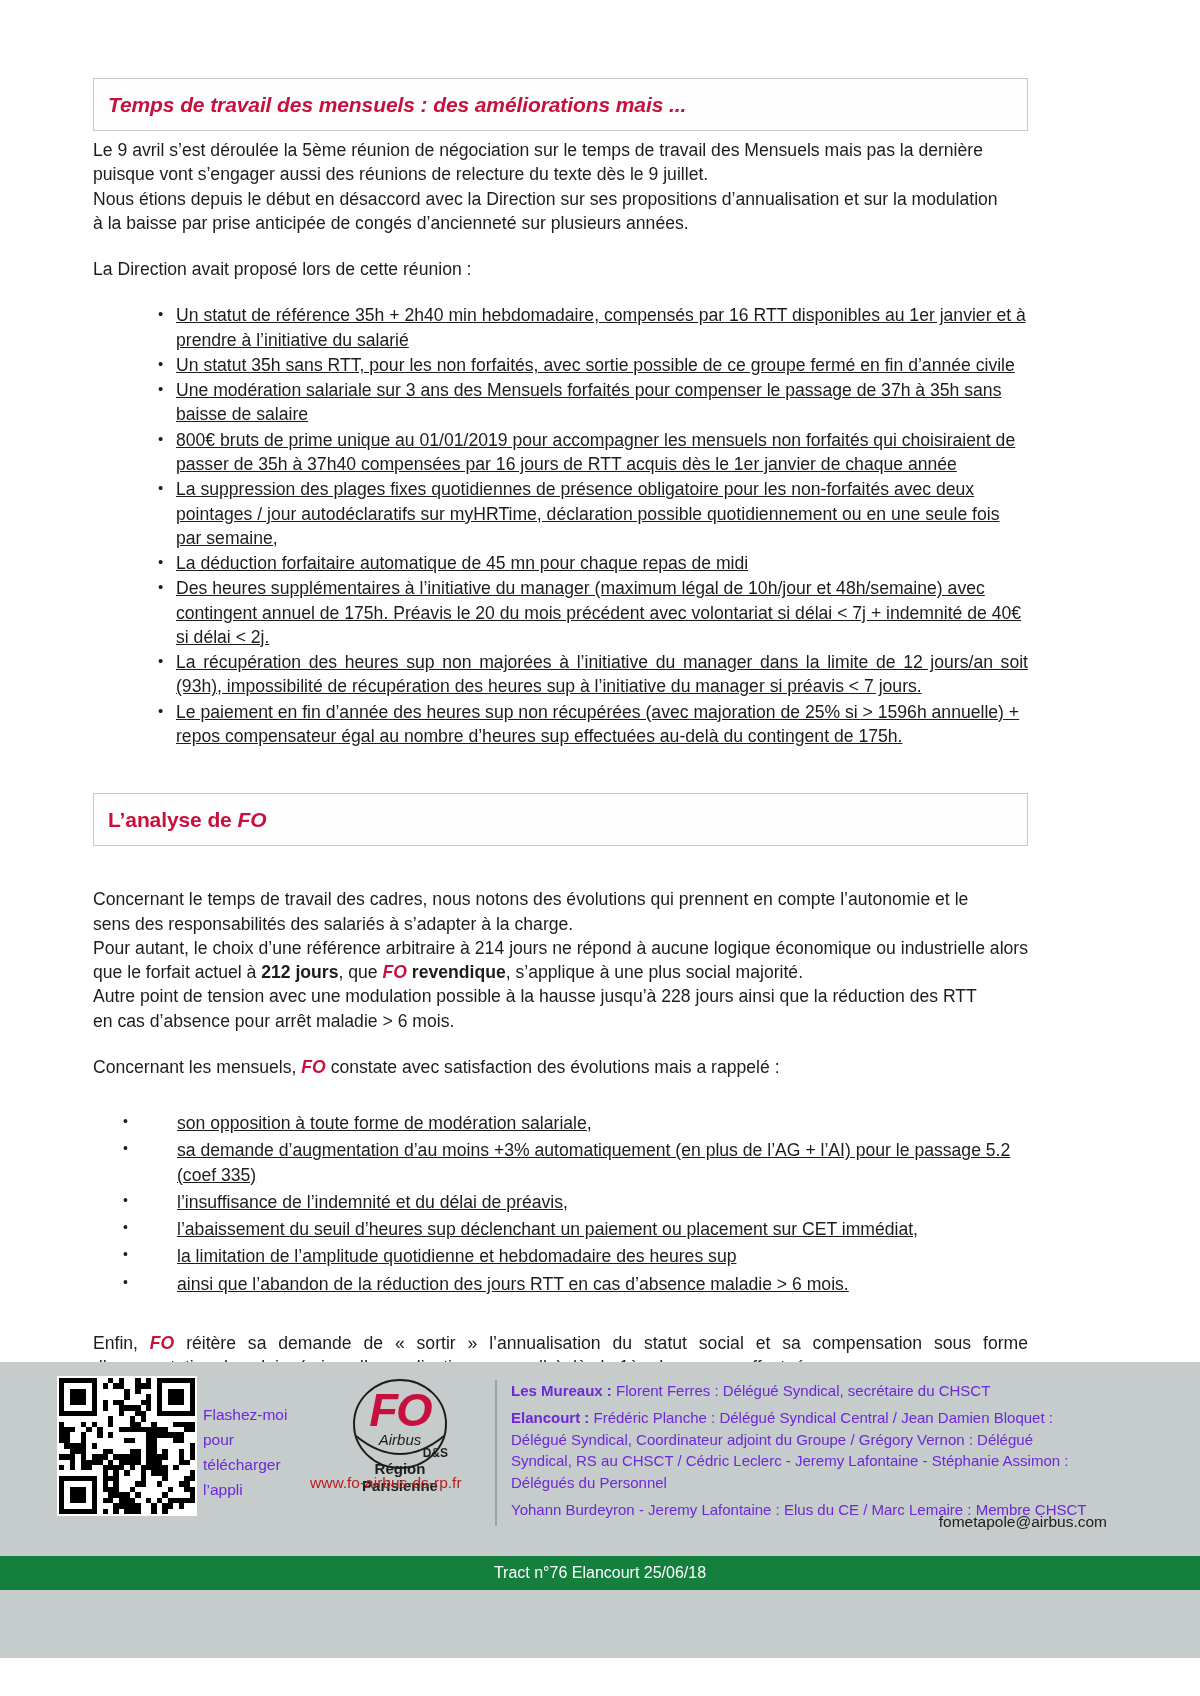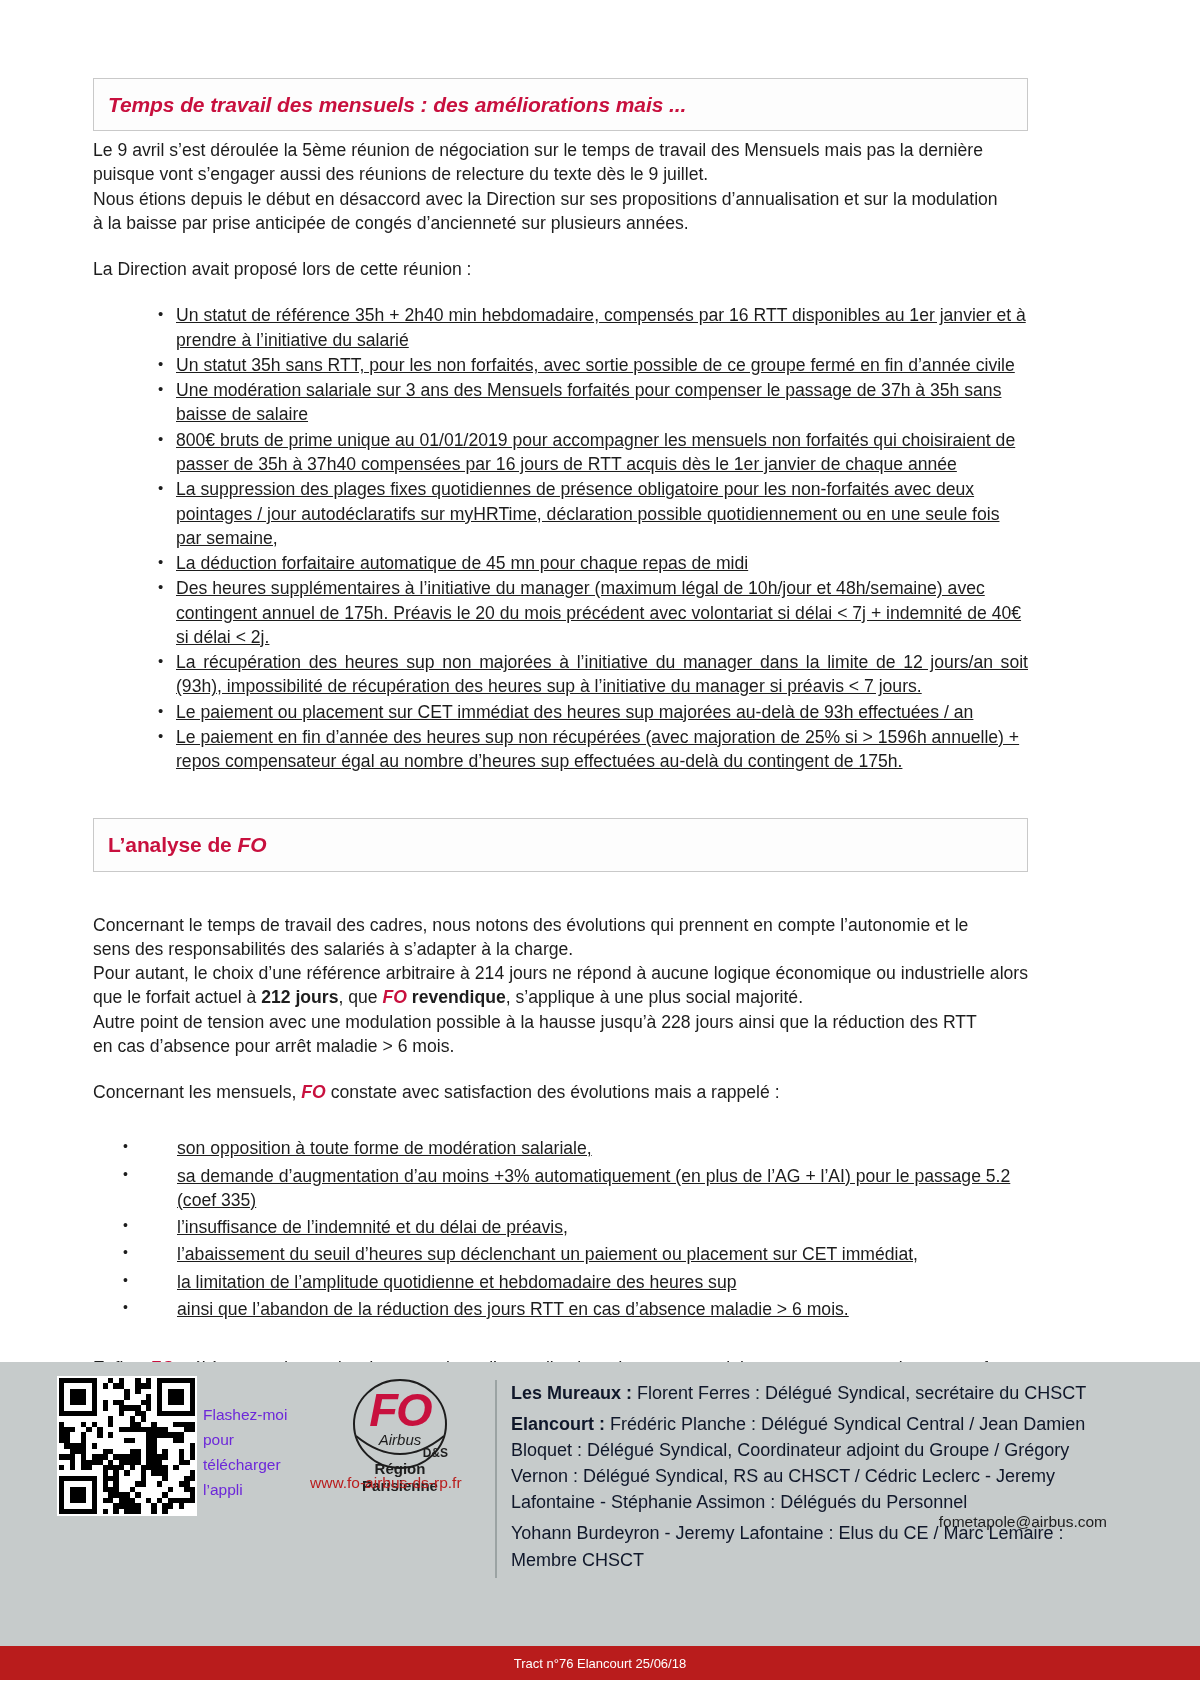--- a/index.html
+++ b/index.html
@@ -229,43 +229,43 @@
     position: absolute;
     left: 495px;
     top: 18px;
     width: 600px;
     border-left: 2px solid #9ba3a3;
     padding-left: 14px;
     box-sizing: border-box;
   }
   .contacts p {
     margin: 0 0 5px 0;
-    font-size: 18px;
+    font-size: 15px;
     line-height: 1.45;
-    color: #0f172a;
+    color: #6d28d9;
   }
   .contacts .city { font-weight: bold; }
   .email {
     position: absolute;
     right: 93px;
     top: 1513px;
     font-size: 15.5px;
     color: #1d1d1d;
   }
 
   
   .redbar {
     position: absolute;
     left: 0;
     right: 0;
-    top: 1646px;
+    top: 1556px;
     height: 34px;
-    background: #b91c1c;
+    background: #15803d;
     color: #ffffff;
-    font-size: 13px;
+    font-size: 16px;
     display: flex;
     align-items: center;
     justify-content: center;
   }
 </style>
 </head>
 <body>
 
 <div class="page">
 
@@ -288,21 +288,20 @@
 
     <ul class="bullets list-proposals">
         <li>Un statut de référence 35h + 2h40 min hebdomadaire, compensés par 16 RTT disponibles au 1er janvier et à prendre à l’initiative du salarié</li>
         <li>Un statut 35h sans RTT, pour les non forfaités, avec sortie possible de ce groupe fermé en fin d’année civile</li>
         <li>Une modération salariale sur 3 ans des Mensuels forfaités pour compenser le passage de 37h à 35h sans baisse de salaire</li>
         <li>800€ bruts de prime unique au 01/01/2019 pour accompagner les mensuels non forfaités qui choisiraient de passer de 35h à 37h40 compensées par 16 jours de RTT acquis dès le 1er janvier de chaque année</li>
         <li>La suppression des plages fixes quotidiennes de présence obligatoire pour les non-forfaités avec deux pointages / jour autodéclaratifs sur myHRTime, déclaration possible quotidiennement ou en une seule fois par semaine,</li>
         <li>La déduction forfaitaire automatique de 45 mn pour chaque repas de midi</li>
         <li>Des heures supplémentaires à l’initiative du manager (maximum légal de 10h/jour et 48h/semaine) avec contingent annuel de 175h. Préavis le 20 du mois précédent avec volontariat si délai &lt; 7j + indemnité de 40€ si délai &lt; 2j.</li>
         <li class="justified">La récupération des heures sup non majorées à l’initiative du manager dans la limite de 12 jours/an soit (93h), impossibilité de récupération des heures sup à l’initiative du manager si préavis &lt; 7 jours.</li>
-        <li>Le paiement ou placement sur CET immédiat des heures sup majorées au-delà de 93h effectuées / an</li>
         <li>Le paiement en fin d’année des heures sup non récupérées (avec majoration de 25% si &gt; 1596h annuelle) + repos compensateur égal au nombre d’heures sup effectuées au-delà du contingent de 175h.</li>
       </ul>
 
     <div class="gap-lg"></div>
     <div class="gap-sm"></div>
 
     <div class="section-bar analyse">
       <h2><span>L’analyse de </span><em>FO</em></h2>
     </div>
 

